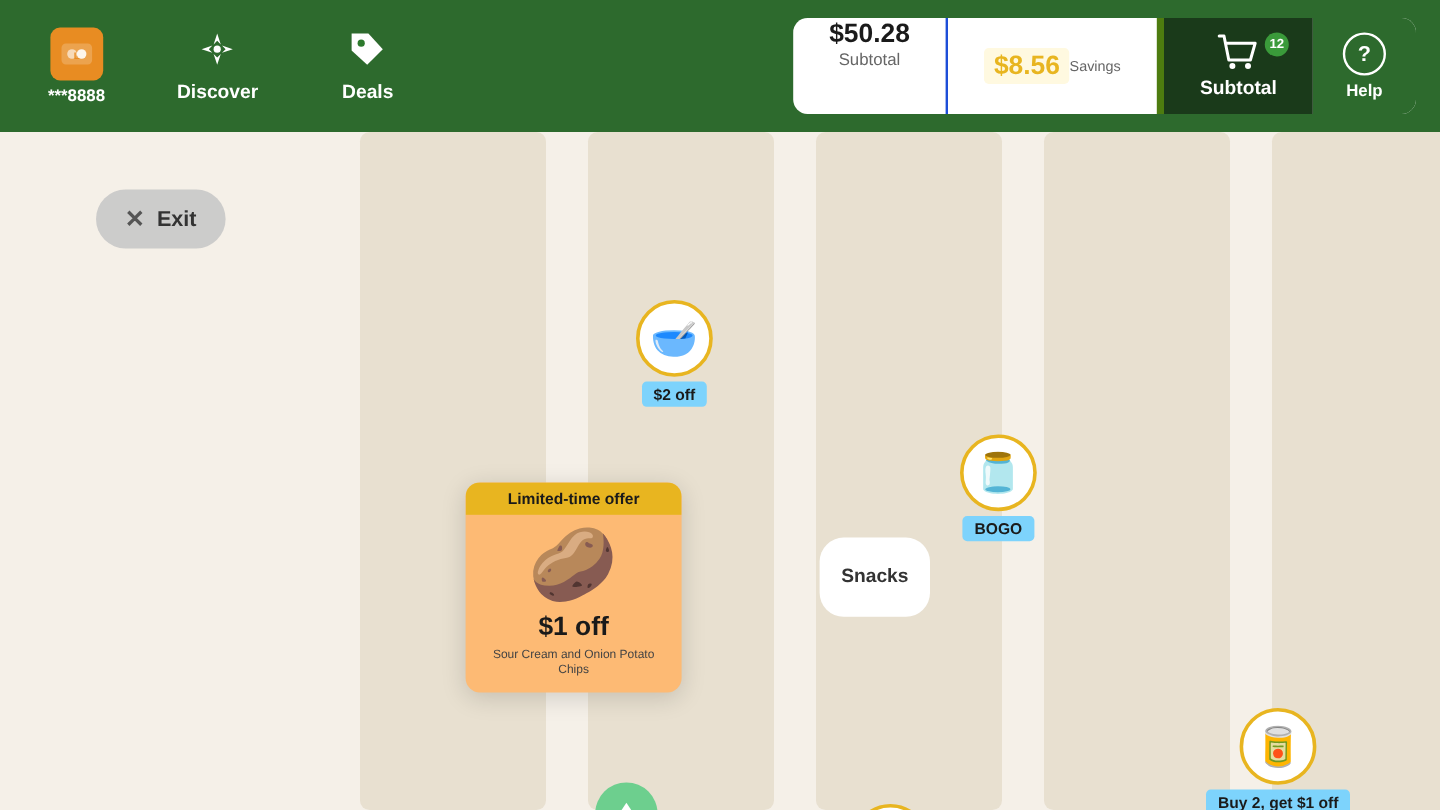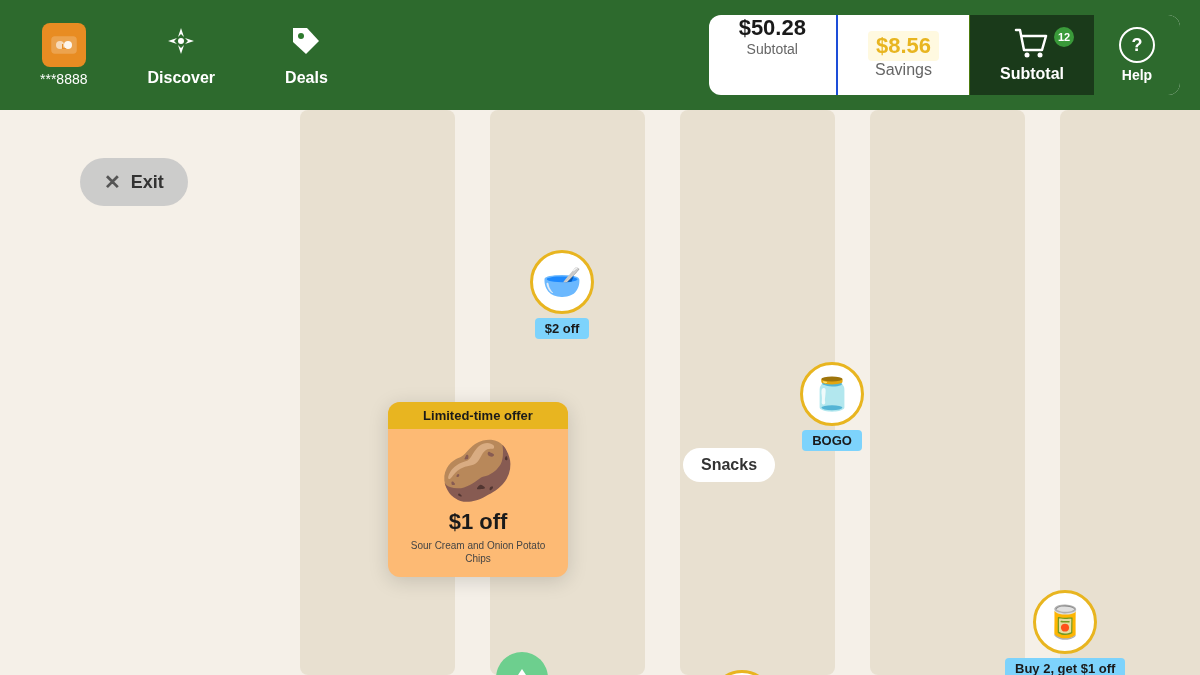--- a/index.html
+++ b/index.html
@@ -30,21 +30,21 @@
       align-items: center;
       justify-content: center;
       color: white;
       font-size: 10px;
       font-weight: bold;
       flex-direction: column;
     }
     .loyalty-label {
       color: white;
       font-size: 14px;
-      font-weight: 400;
+      font-weight: 700;
     }
     .nav-item {
       display: flex;
       flex-direction: column;
       align-items: center;
       gap: 4px;
       padding: 0 30px;
       cursor: pointer;
     }
     .nav-icon {
@@ -77,36 +77,35 @@
       font-size: 22px;
       font-weight: 700;
       color: #1a1a1a;
     }
     .subtotal-label {
       font-size: 14px;
       color: #666;
     }
     .savings-section {
       display: flex;
-      flex-direction: column;
       align-items: center;
       justify-content: center;
       padding: 0 30px;
-      border-right: 1px solid #4d7c0f;
+      border-right: 6px solid #4d7c0f;
     }
     .savings-amount {
       font-size: 22px;
       font-weight: 700;
       color: #e8b520;
       background: #fff9e0;
       padding: 2px 8px;
       border-radius: 4px;
     }
     .savings-label {
-      font-size: 16px;
+      font-size: 12px;
       color: #666;
     }
     .checkout-section {
       display: flex;
       flex-direction: column;
       align-items: center;
       justify-content: center;
       padding: 0 30px;
       background: #1a3a1a;
       position: relative;
@@ -202,21 +201,21 @@
     .exit-x {
       font-size: 20px;
       color: #555;
     }
 
     
     .section-label {
       position: absolute;
       background: white;
       border-radius: 20px;
-      padding: 8px 18px;
+      padding: 24px 18px;
       font-size: 16px;
       font-weight: 600;
       color: #333;
     }
 
     
     .deal-pin {
       position: absolute;
       display: flex;
       flex-direction: column;

